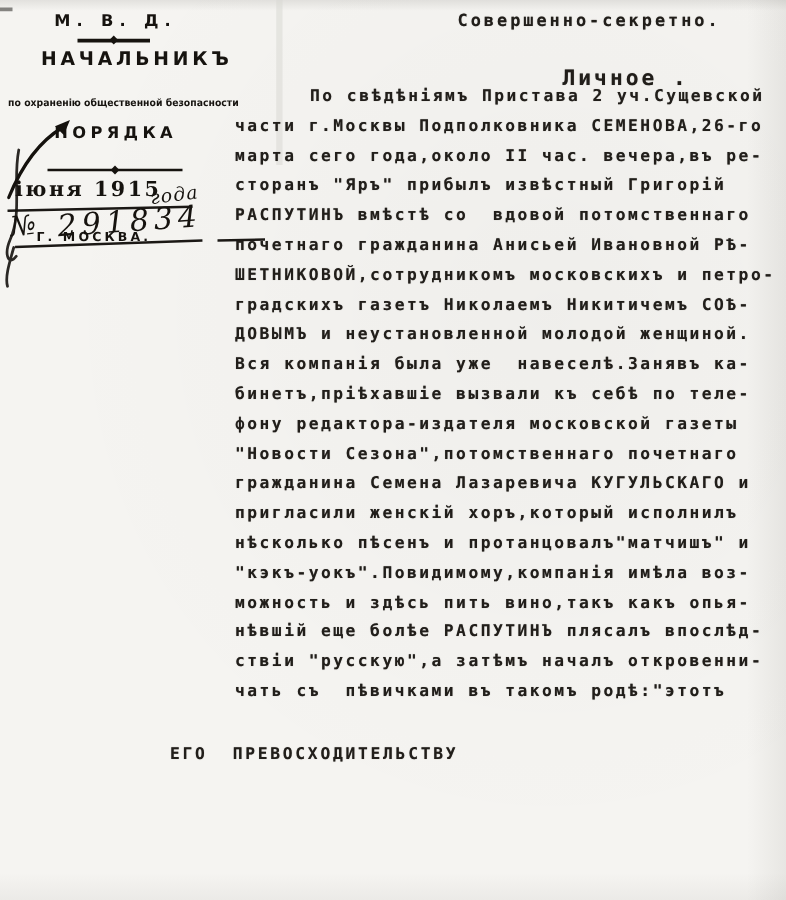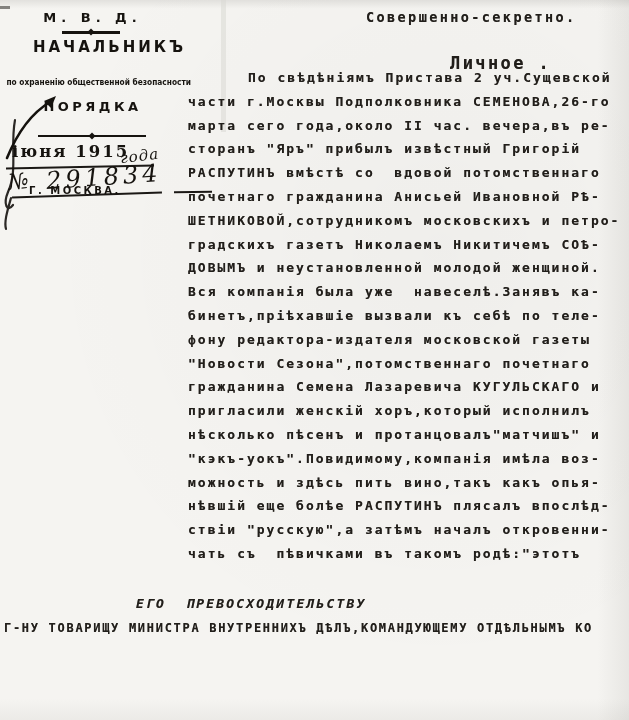--- a/index.html
+++ b/index.html
@@ -50,21 +50,21 @@
   
   .tw{font-family:"DejaVu Sans Mono","Liberation Mono",monospace;font-weight:bold;color:#211e1a;
     white-space:pre;text-shadow:0 0 .6px rgba(33,30,26,.55);text-align:center;}
   .cls1{left:366px;top:9px;font-size:13.5px;letter-spacing:2.4px;}
   .cls2{left:450px;top:37px;font-size:17px;letter-spacing:2.4px;margin-top:16px;}
   .body-block{left:188px;top:66px;width:452px;}
   .body-line{font-family:"DejaVu Sans Mono","Liberation Mono",monospace;font-weight:bold;color:#211e1a;
     white-space:pre;font-size:13px;letter-spacing:2px;line-height:23.8px;height:23.8px;
     text-shadow:0 0 .6px rgba(33,30,26,.55);}
   .body-line:first-child{text-indent:60px;}
-  .addr1{left:136px;top:596px;font-size:13px;letter-spacing:2.2px;font-style:italic;}
+  .addr1{left:136px;top:596px;font-size:13px;letter-spacing:2.2px;}
   .addr2{left:4px;top:621px;font-size:12px;letter-spacing:1.7px;}
   .addr3{left:4px;top:647px;font-size:12.5px;letter-spacing:4px;}
 </style>
 </head>
 <body>
 
 <div class="page">
 
   <div class="abs scan-streak"></div>
   <div class="abs scan-corner"></div>
@@ -113,15 +113,14 @@
       <div class="body-line">пригласили женскій хоръ,который исполнилъ</div>
       <div class="body-line">нѣсколько пѣсенъ и протанцовалъ"матчишъ" и</div>
       <div class="body-line">"кэкъ-уокъ".Повидимому,компанія имѣла воз-</div>
       <div class="body-line">можность и здѣсь пить вино,такъ какъ опья-</div>
       <div class="body-line">нѣвшій еще болѣе РАСПУТИНЪ плясалъ впослѣд-</div>
       <div class="body-line">ствіи "русскую",а затѣмъ началъ откровенни-</div>
       <div class="body-line">чать съ  пѣвичками въ такомъ родѣ:"этотъ</div>
     </div>
 
   <div class="abs tw addr1">ЕГО  ПРЕВОСХОДИТЕЛЬСТВУ</div>
-  <div class="abs tw addr2">Г-НУ ТОВАРИЩУ МИНИСТРА ВНУТРЕННИХЪ ДѢЛЪ,КОМАНДУЮЩЕМУ ОТДѢЛЬНЫМЪ КО</div>
 
 </div>
 
 </body></html>

